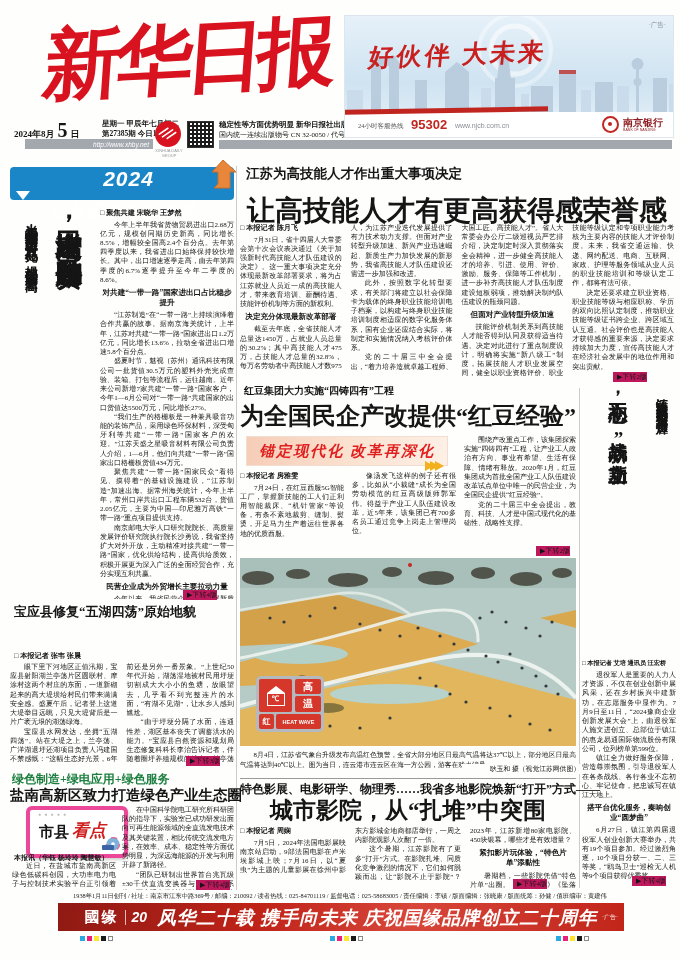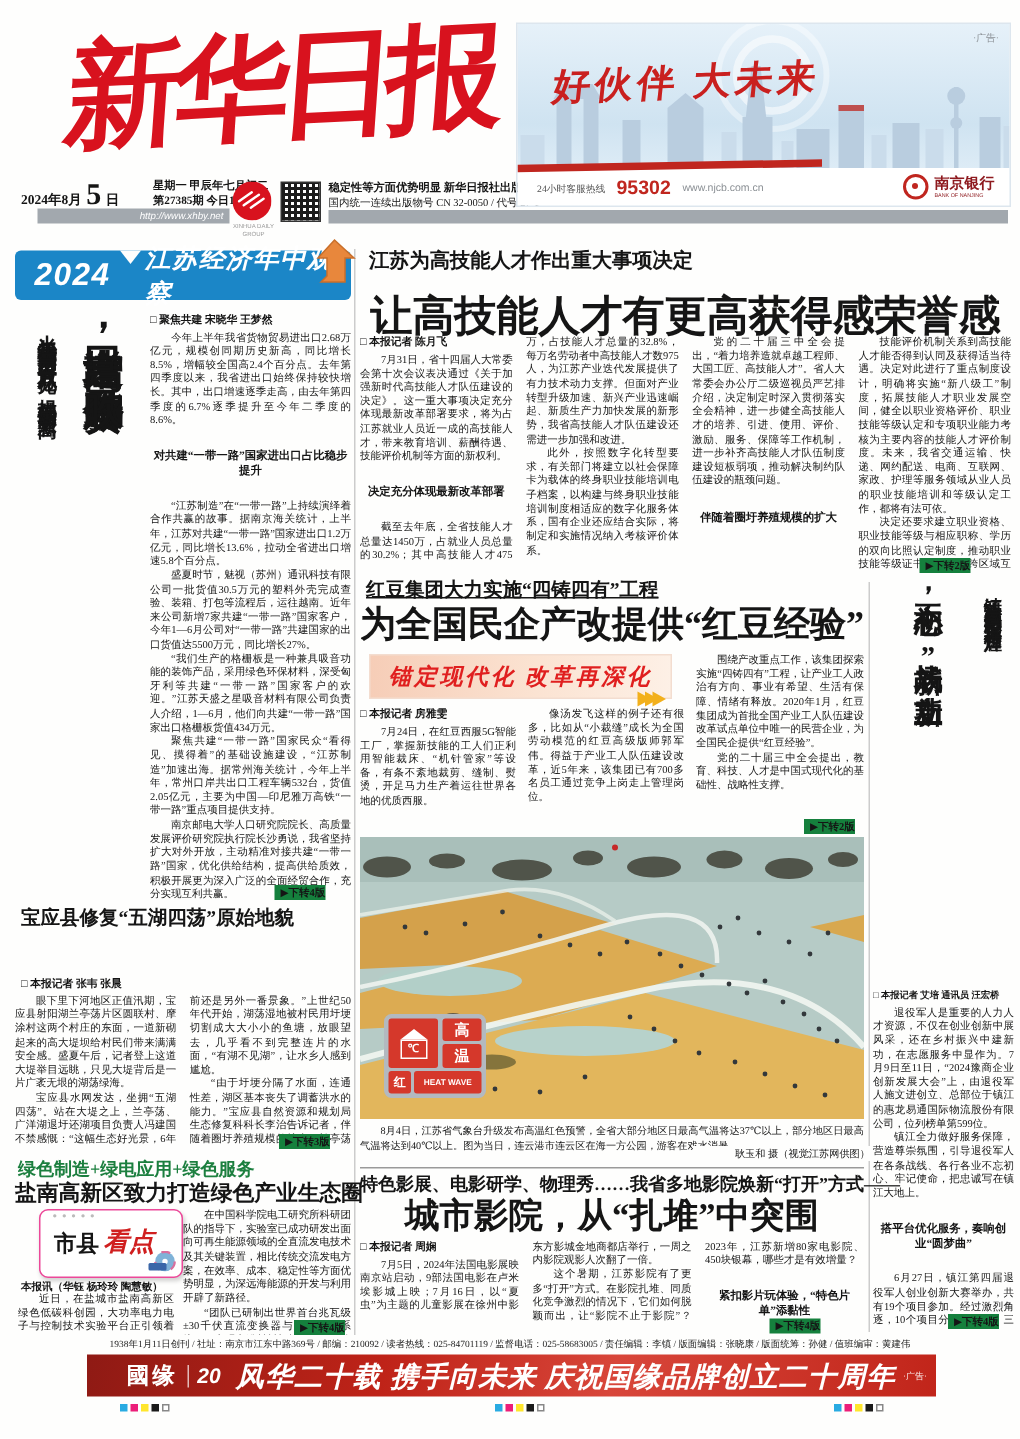--- a/index.html
+++ b/index.html
@@ -47,56 +47,56 @@
     font-family:"Liberation Sans",sans-serif;}
   .bank-logo{position:absolute;right:10px;top:4px;display:flex;align-items:center;gap:4px;}
   .flower{width:13px;height:13px;border:2px solid #c0261f;border-radius:50%;position:relative;}
   .flower::after{content:"";position:absolute;left:3.5px;top:3.5px;width:4px;height:4px;background:#c0261f;border-radius:50%;}
   .bank-name{font-size:10px;font-weight:900;color:#8e1a1f;line-height:10px;}
   .bank-sub{font-size:3.6px;color:#8e1a1f;font-family:"Liberation Sans",sans-serif;}
 
   
   .eco-banner{position:absolute;left:10px;top:167px;width:224px;height:33px;background:#1b86c7;
     border-radius:4px;color:#fff;display:flex;align-items:center;font-style:italic;font-weight:900;
-    font-family:"Liberation Sans",sans-serif;}
+    font-family:"Liberation Sans",sans-serif;flex-direction:column;}
   .eco-year{font-size:21px;margin-left:13px;letter-spacing:1px;}
   .eco-notch{width:0;height:0;border-left:7px solid transparent;border-right:7px solid transparent;
     border-top:9px solid #fefefd;align-self:flex-start;margin:0 3px 0 6px;}
   .eco-title{font-size:17px;letter-spacing:1px;}
   .eco-arrow{position:absolute;right:-6px;top:-9px;width:30px;height:34px;}
 
   
   .vr1{position:absolute;left:236px;top:166px;width:1px;height:724px;background:#cccccc;}
   .vr2{position:absolute;left:579px;top:388px;width:1px;height:500px;background:#cccccc;}
   .hr-cinema{position:absolute;left:240px;top:778px;width:336px;height:1px;background:#9a9a9a;}
 
   
   .bodytext{font-size:7px;line-height:1.32;text-align:justify;overflow:hidden;}
   .bodytext p{text-indent:2em;}
   .byline{font-size:7.2px;font-weight:bold;text-indent:0 !important;margin-bottom:2px;}
-  .subhead{font-size:7.6px;font-weight:bold;text-align:center;margin:14px 0;}
-  .jump{position:absolute;font-size:7px;font-weight:bold;background:#15803d;padding-left:4px;}
+  .subhead{font-size:7.6px;font-weight:bold;text-align:center;margin:3px 0;}
+  .jump{position:absolute;font-size:7px;font-weight:normal;background:#be185d;padding-left:4px;}
 
   
   .exp-side{position:absolute;left:10px;top:213px;width:30px;height:386px;writing-mode:vertical-rl;
     text-orientation:upright;font-size:13px;font-weight:bold;letter-spacing:1.5px;overflow:hidden;}
   .exp-head{position:absolute;left:42px;top:211px;width:54px;height:392px;writing-mode:vertical-rl;
     text-orientation:upright;font-size:27px;font-weight:900;line-height:54px;overflow:hidden;}
   .exp-body{position:absolute;left:100px;top:209px;width:134px;height:390px;}
   .exp-jump{left:183px;top:590px;}
 
   
   .sk-kicker{position:absolute;left:246px;top:165px;font-size:13.5px;font-weight:900;}
   .sk-head{position:absolute;left:240px;top:192px;width:434px;font-size:28px;font-weight:900;
     text-align:center;white-space:nowrap;overflow:hidden;}
   .sk-body{position:absolute;left:240px;top:224px;width:434px;height:158px;column-count:4;column-gap:9px;}
   .sk-jump{left:613px;top:372px;}
 
   
-  .hd-kicker{position:absolute;left:244px;top:384px;font-size:13px;font-weight:900;text-decoration:underline;}
+  .hd-kicker{position:absolute;left:244px;top:384px;font-size:10px;font-weight:900;}
   .hd-head{position:absolute;left:240px;top:400px;width:336px;font-size:24px;font-weight:900;
     text-align:center;white-space:nowrap;overflow:hidden;}
   .hd-banner{position:absolute;left:246px;top:436px;width:202px;height:30px;
     background:linear-gradient(90deg,#f6cdb7,#fbe3d2 55%,#fdf0e6);display:flex;align-items:center;
     justify-content:center;box-shadow:inset 0 0 0 1px #f3ddd0;}
   .hd-banner-text{font-size:15px;color:#e01f1f;font-weight:900;font-style:italic;letter-spacing:2px;}
   .hd-arrow{position:absolute;right:4px;bottom:-5px;display:flex;}
   .hd-arrow span{width:0;height:0;border-left:9px solid #f2b01c;border-top:5px solid transparent;
     border-bottom:5px solid transparent;margin-left:-4px;}
   .hd-c1{position:absolute;left:240px;top:472px;width:104px;height:84px;}
@@ -139,21 +139,21 @@
   .lake-head{position:absolute;left:10px;top:620px;width:226px;font-size:17.5px;font-weight:900;white-space:nowrap;}
   .lake-byline{position:absolute;left:14px;top:651px;font-size:7.2px;font-weight:bold;}
   .lake-body{position:absolute;left:10px;top:663px;width:224px;height:102px;column-count:2;column-gap:9px;}
   .lake-jump{left:186px;top:756px;}
 
   
   .gr-kicker{position:absolute;left:12px;top:771px;font-size:12px;font-weight:900;color:#1c7f3f;}
   .gr-head{position:absolute;left:10px;top:786px;width:226px;font-size:14.5px;font-weight:900;
     white-space:nowrap;font-family:"Liberation Sans",sans-serif;}
   .gr-badge{position:absolute;left:26px;top:806px;width:94px;height:44px;background:#fff;
-    border:1px solid #ec4899;border-radius:6px;box-shadow:1px 2px 3px rgba(0,0,0,.18);}
+    border:4px solid #ec4899;border-radius:6px;box-shadow:1px 2px 3px rgba(0,0,0,.18);}
   .badge-dots{position:absolute;top:2px;left:8px;font-size:5px;color:#bbb;letter-spacing:1px;}
   .badge-l{position:absolute;left:9px;top:13px;font-size:15px;font-weight:900;}
   .badge-r{position:absolute;left:42px;top:9px;font-size:17px;font-weight:900;font-style:italic;color:#d01f1f;}
   .badge-disc{position:absolute;right:3px;bottom:2px;width:20px;height:15px;}
   .gr-byline{position:absolute;left:14px;top:853px;font-size:7px;font-weight:bold;white-space:nowrap;}
   .gr-p1{position:absolute;left:12px;top:862px;width:104px;height:28px;}
   .gr-col2{position:absolute;left:122px;top:806px;width:112px;height:84px;}
   .gr-jump{left:196px;top:880px;}
 
   
@@ -294,21 +294,21 @@
 
   <div class="sk-kicker">江苏为高技能人才作出重大事项决定</div>
   <div class="sk-head">让高技能人才有更高获得感荣誉感</div>
   <div class="sk-body bodytext">
     <p class="byline">□ 本报记者 陈月飞</p>
     <p>7月31日，省十四届人大常委会第十次会议表决通过《关于加强新时代高技能人才队伍建设的决定》。这一重大事项决定充分体现最新改革部署要求，将为占江苏就业人员近一成的高技能人才，带来教育培训、薪酬待遇、技能评价机制等方面的新权利。</p>
     <h4 class="subhead">决定充分体现最新改革部署</h4>
     <p>截至去年底，全省技能人才总量达1450万，占就业人员总量的30.2%；其中高技能人才475万，占技能人才总量的32.8%，每万名劳动者中高技能人才数975人，为江苏产业迭代发展提供了有力技术动力支撑。但面对产业转型升级加速、新兴产业迅速崛起、新质生产力加快发展的新形势，我省高技能人才队伍建设还需进一步加强和改进。</p>
     <p>此外，按照数字化转型要求，有关部门将建立以社会保障卡为载体的终身职业技能培训电子档案，以构建与终身职业技能培训制度相适应的数字化服务体系，国有企业还应结合实际，将制定和实施情况纳入考核评价体系。</p>
     <p>党的二十届三中全会提出，“着力培养造就卓越工程师、大国工匠、高技能人才”。省人大常委会办公厅二级巡视员严艺排介绍，决定制定时深入贯彻落实全会精神，进一步健全高技能人才的培养、引进、使用、评价、激励、服务、保障等工作机制，进一步补齐高技能人才队伍制度建设短板弱项，推动解决制约队伍建设的瓶颈问题。</p>
-    <h4 class="subhead">伴随着圈圩养殖规模的扩大</h4>
+    <h4 class="subhead">但面对产业转型升级加速</h4>
     <p>技能评价机制关系到高技能人才能否得到认同及获得适当待遇。决定对此进行了重点制度设计，明确将实施“新八级工”制度，拓展技能人才职业发展空间，健全以职业资格评价、职业技能等级认定和专项职业能力考核为主要内容的技能人才评价制度。未来，我省交通运输、快递、网约配送、电商、互联网、家政、护理等服务领域从业人员的职业技能培训和等级认定工作，都将有法可依。</p>
     <p>决定还要求建立职业资格、职业技能等级与相应职称、学历的双向比照认定制度，推动职业技能等级证书跨企业、跨区域互认互通。社会评价也是高技能人才获得感的重要来源，决定要求持续加大力度，宣传高技能人才在经济社会发展中的地位作用和突出贡献。</p>
   </div>
   <div class="jump sk-jump">▶下转2版</div>
 
   <div class="hd-kicker">红豆集团大力实施“四铸四有”工程</div>
   <div class="hd-head">为全国民企产改提供“红豆经验”</div>
   <div class="hd-banner">
     <span class="hd-banner-text">锚定现代化 改革再深化</span>
     <span class="hd-arrow">

